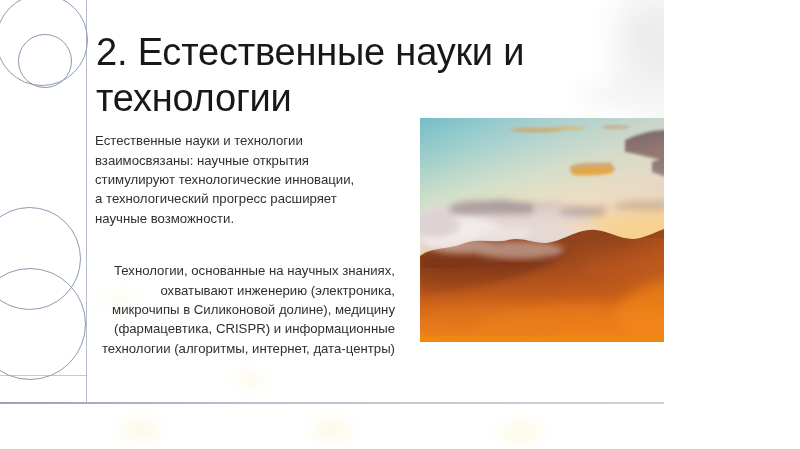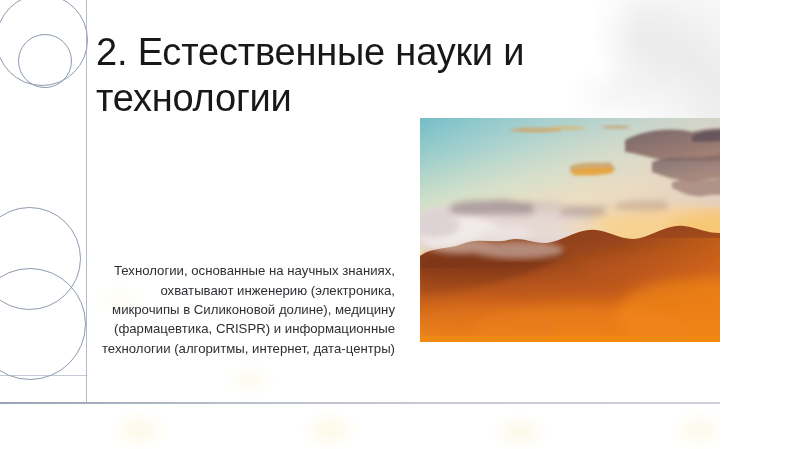--- a/index.html
+++ b/index.html
@@ -6,21 +6,21 @@
     margin: 0;
     padding: 0;
     background: #ffffff;
   }
   body {
     font-family: "Liberation Sans", "DejaVu Sans", sans-serif;
   }
 
   #slide {
     position: relative;
-    width: 720px;
+    width: 664px;
     height: 449px;
     background: #ffffff;
     overflow: hidden;
   }
 
   
   .bg-texture {
     position: absolute;
     inset: 0;
     pointer-events: none;
@@ -137,20 +137,21 @@
   <div class="deco deco-ring-large"></div>
   <div class="deco deco-ring-small"></div>
   <div class="deco deco-arc-upper"></div>
   <div class="deco deco-arc-lower"></div>
   <div class="deco-vline"></div>
   <div class="deco-hline-short"></div>
   <div class="deco-hline"></div>
 
   <h1 class="title">2. Естественные науки и технологии</h1>
 
+  <p class="body-para-1">Естественные науки и технологии взаимосвязаны: научные открытия стимулируют технологические инновации, а технологический прогресс расширяет научные возможности.</p>
   <p class="body-para-2">Технологии, основанные на научных знаниях, охватывают инженерию (электроника, микрочипы в Силиконовой долине), медицину (фармацевтика, CRISPR) и информационные технологии (алгоритмы, интернет, дата-центры)</p>
 
   <div class="photo">
     <svg viewBox="0 0 335 224" preserveAspectRatio="none">
       <defs>
         <linearGradient id="skyGrad" x1="0" y1="0" x2="0.35" y2="1">
           <stop offset="0%" stop-color="#74bdc8"></stop>
           <stop offset="16%" stop-color="#97cbc9"></stop>
           <stop offset="33%" stop-color="#c9dcc4"></stop>
           <stop offset="48%" stop-color="#ecdfb8"></stop>

